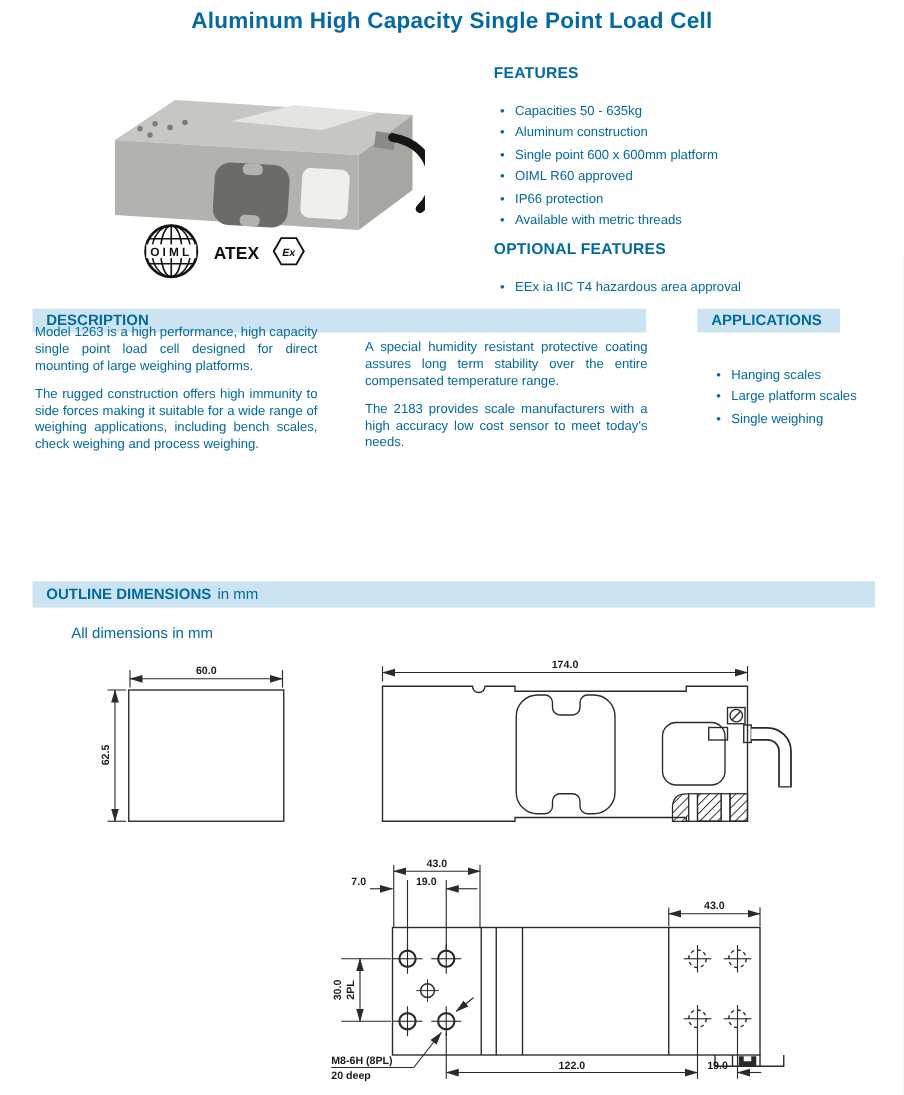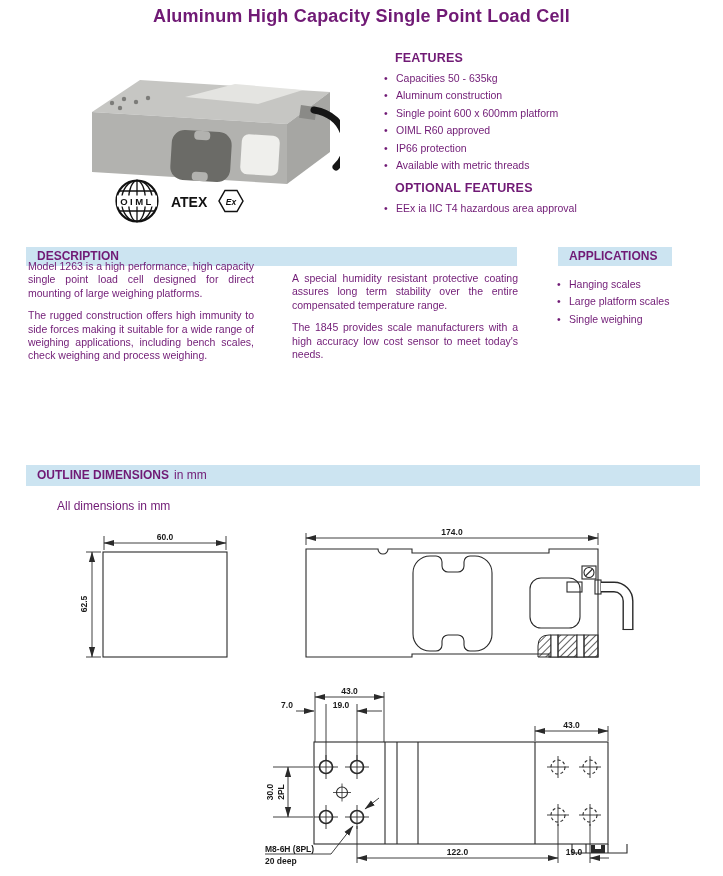--- a/index.html
+++ b/index.html
@@ -1,39 +1,39 @@
 <!DOCTYPE html>
 <html><head>
 <meta charset="utf-8">
 <style>
   html,body { margin:0; padding:0; background:#e8e8e8; }
   .page {
     position:relative; width:723px; height:876px; margin:0 auto;
     background:#ffffff; overflow:hidden;
-    font-family:"Liberation Sans", sans-serif; color:#701a75;
+    font-family:"Liberation Sans", sans-serif; color:#0369a1;
     -webkit-font-smoothing:antialiased;
   }
   .title {
     position:absolute; top:6px; left:0; width:100%;
     text-align:center; font-size:18px; font-weight:bold; letter-spacing:.2px;
   }
   .bar {
     position:absolute; background:#cce4f1; box-sizing:border-box;
     font-weight:bold; font-size:12px; padding-left:11px; overflow:hidden;
   }
   #desc-bar    { left:26px; top:247px; width:491px; height:19px; line-height:19px; }
   #apps-bar    { left:558px; top:247px; width:114px; height:19px; line-height:19px; }
   #outline-bar { left:26px; top:465px; width:674px; height:21px; line-height:21px; }
   #outline-bar .unit { font-weight:normal; margin-left:5px; }
 
   .features { position:absolute; left:383px; top:51px; width:330px; }
   .features h3 { margin:0 0 5px 12px; font-size:12.5px; letter-spacing:.2px; }
   .features h3.second { margin-top:3px; }
 
-  ul.blist { list-style:none; margin:0; padding:0; }
+  ul.blist { list-style:none; margin:16px; padding:0; }
   ul.blist li { position:relative; padding-left:13px; font-size:10.5px; line-height:17.4px; }
   ul.blist li::before { content:"\2022"; position:absolute; left:1px; }
   .features ul.blist { margin-bottom:7px; }
 
   .col { position:absolute; width:226px; font-size:10.5px; line-height:13.4px; text-align:justify; }
   #col1 { left:28px;  top:260px; }
   #col2 { left:292px; top:272px; }
   .col p { margin:0 0 9px 0; }
 
   .apps-list { position:absolute; left:556px; top:276px; width:160px; }
@@ -112,21 +112,21 @@
 
   <div class="bar" id="desc-bar">
     <span>DESCRIPTION</span>
   </div>
   <div class="col" id="col1">
     <p>Model 1263 is a high performance, high capacity single point load cell designed for direct mounting of large weighing platforms.</p>
     <p>The rugged construction offers high immunity to side forces making it suitable for a wide range of weighing applications, including bench scales, check weighing and process weighing.</p>
   </div>
   <div class="col" id="col2">
     <p>A special humidity resistant protective coating assures long term stability over the entire compensated temperature range.</p>
-    <p>The 1845 provides scale manufacturers with a high accuracy low cost sensor to meet today's needs.</p>
+    <p>The 2183 provides scale manufacturers with a high accuracy low cost sensor to meet today's needs.</p>
   </div>
 
   <div class="bar" id="apps-bar">
     <span>APPLICATIONS</span>
   </div>
   <ul class="blist apps-list">
     <li>Hanging scales</li>
     <li>Large platform scales</li>
     <li>Single weighing</li>
   </ul>

